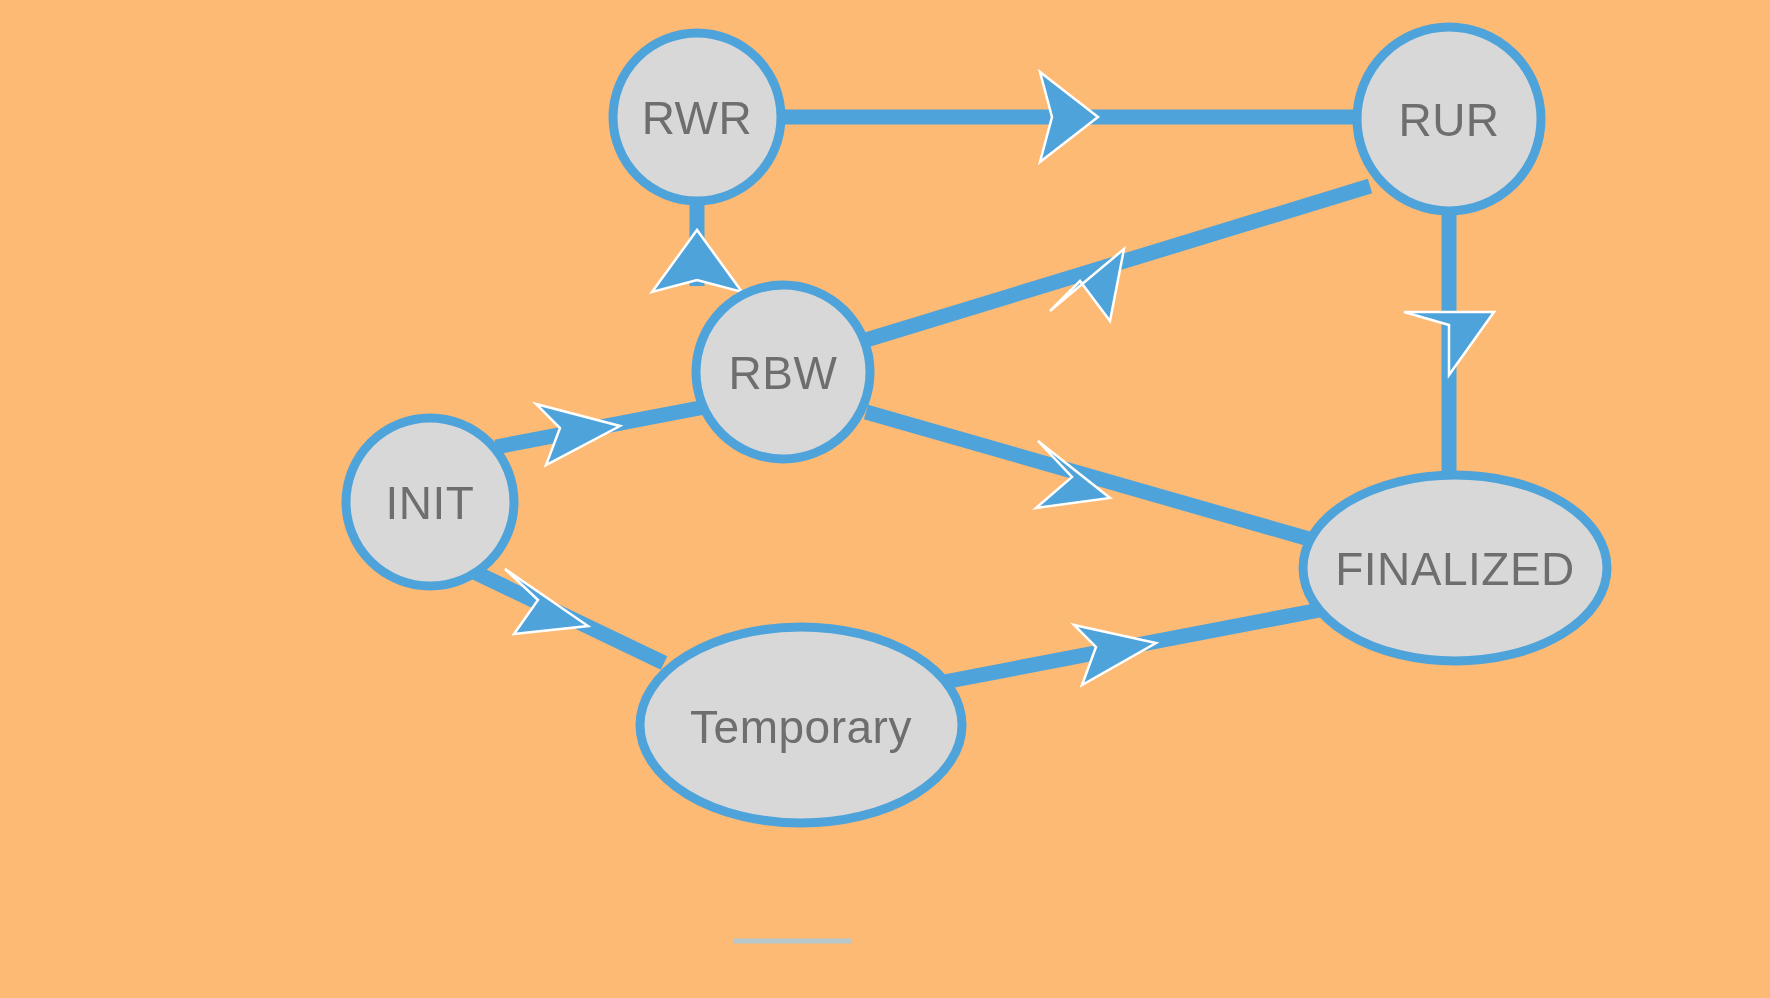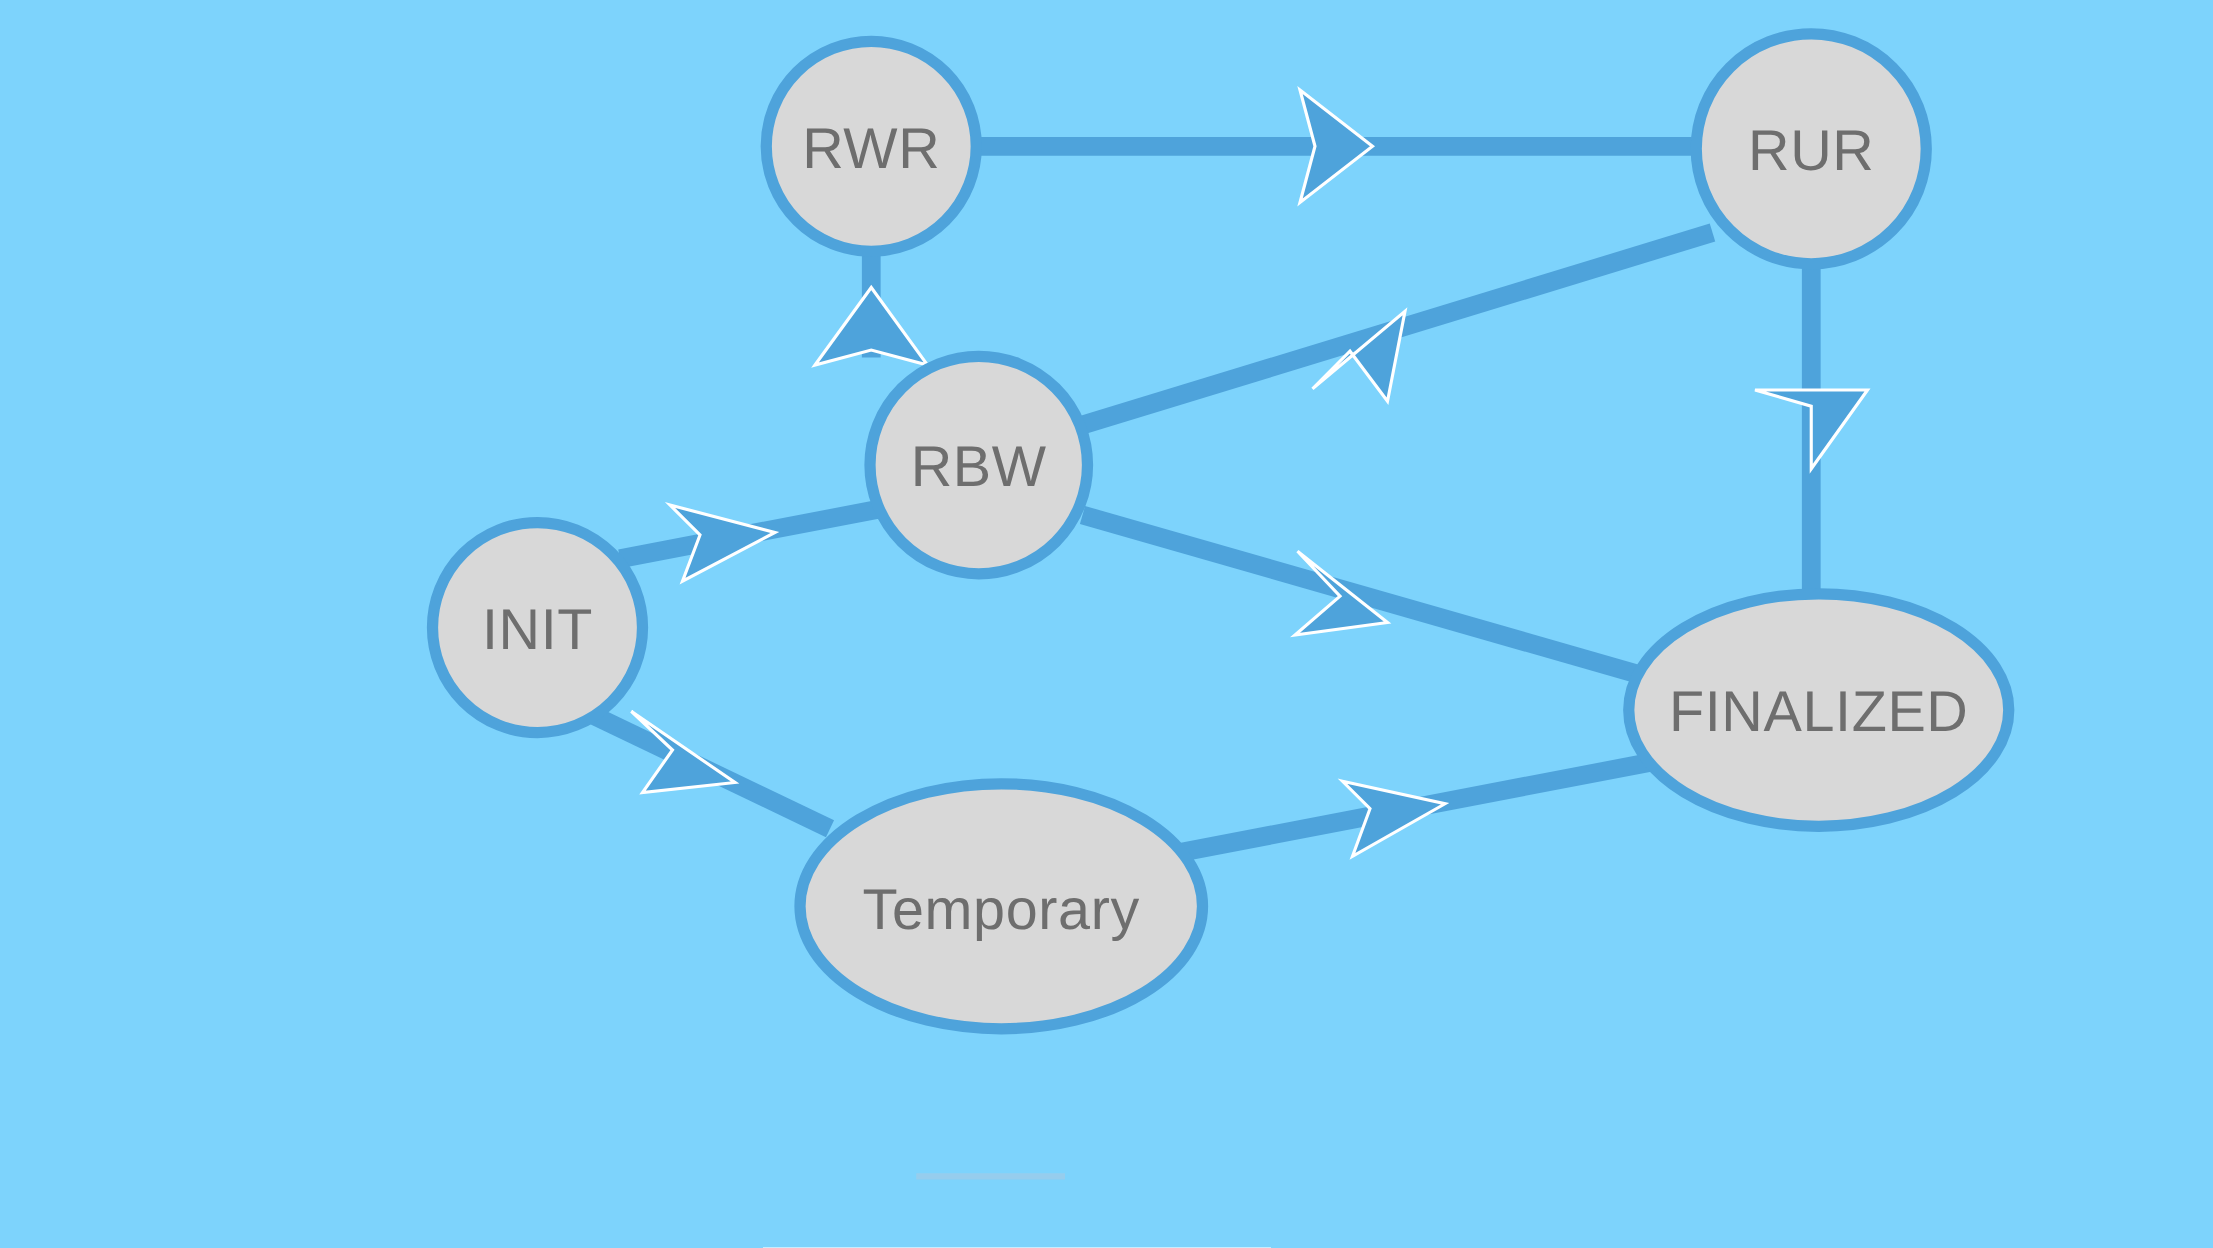--- a/index.html
+++ b/index.html
@@ -8,21 +8,21 @@
     padding: 0;
     background: #ffffff;
   }
   body {
     font-family: "Liberation Sans", sans-serif;
   }
   #canvas {
     position: relative;
     width: 1770px;
     height: 998px;
-    background: #7dd3fc;
+    background: #fdba74;
     overflow: hidden;
   }
   #graph {
     position: absolute;
     left: 0;
     top: 0;
     width: 1770px;
     height: 998px;
     display: block;
   }

